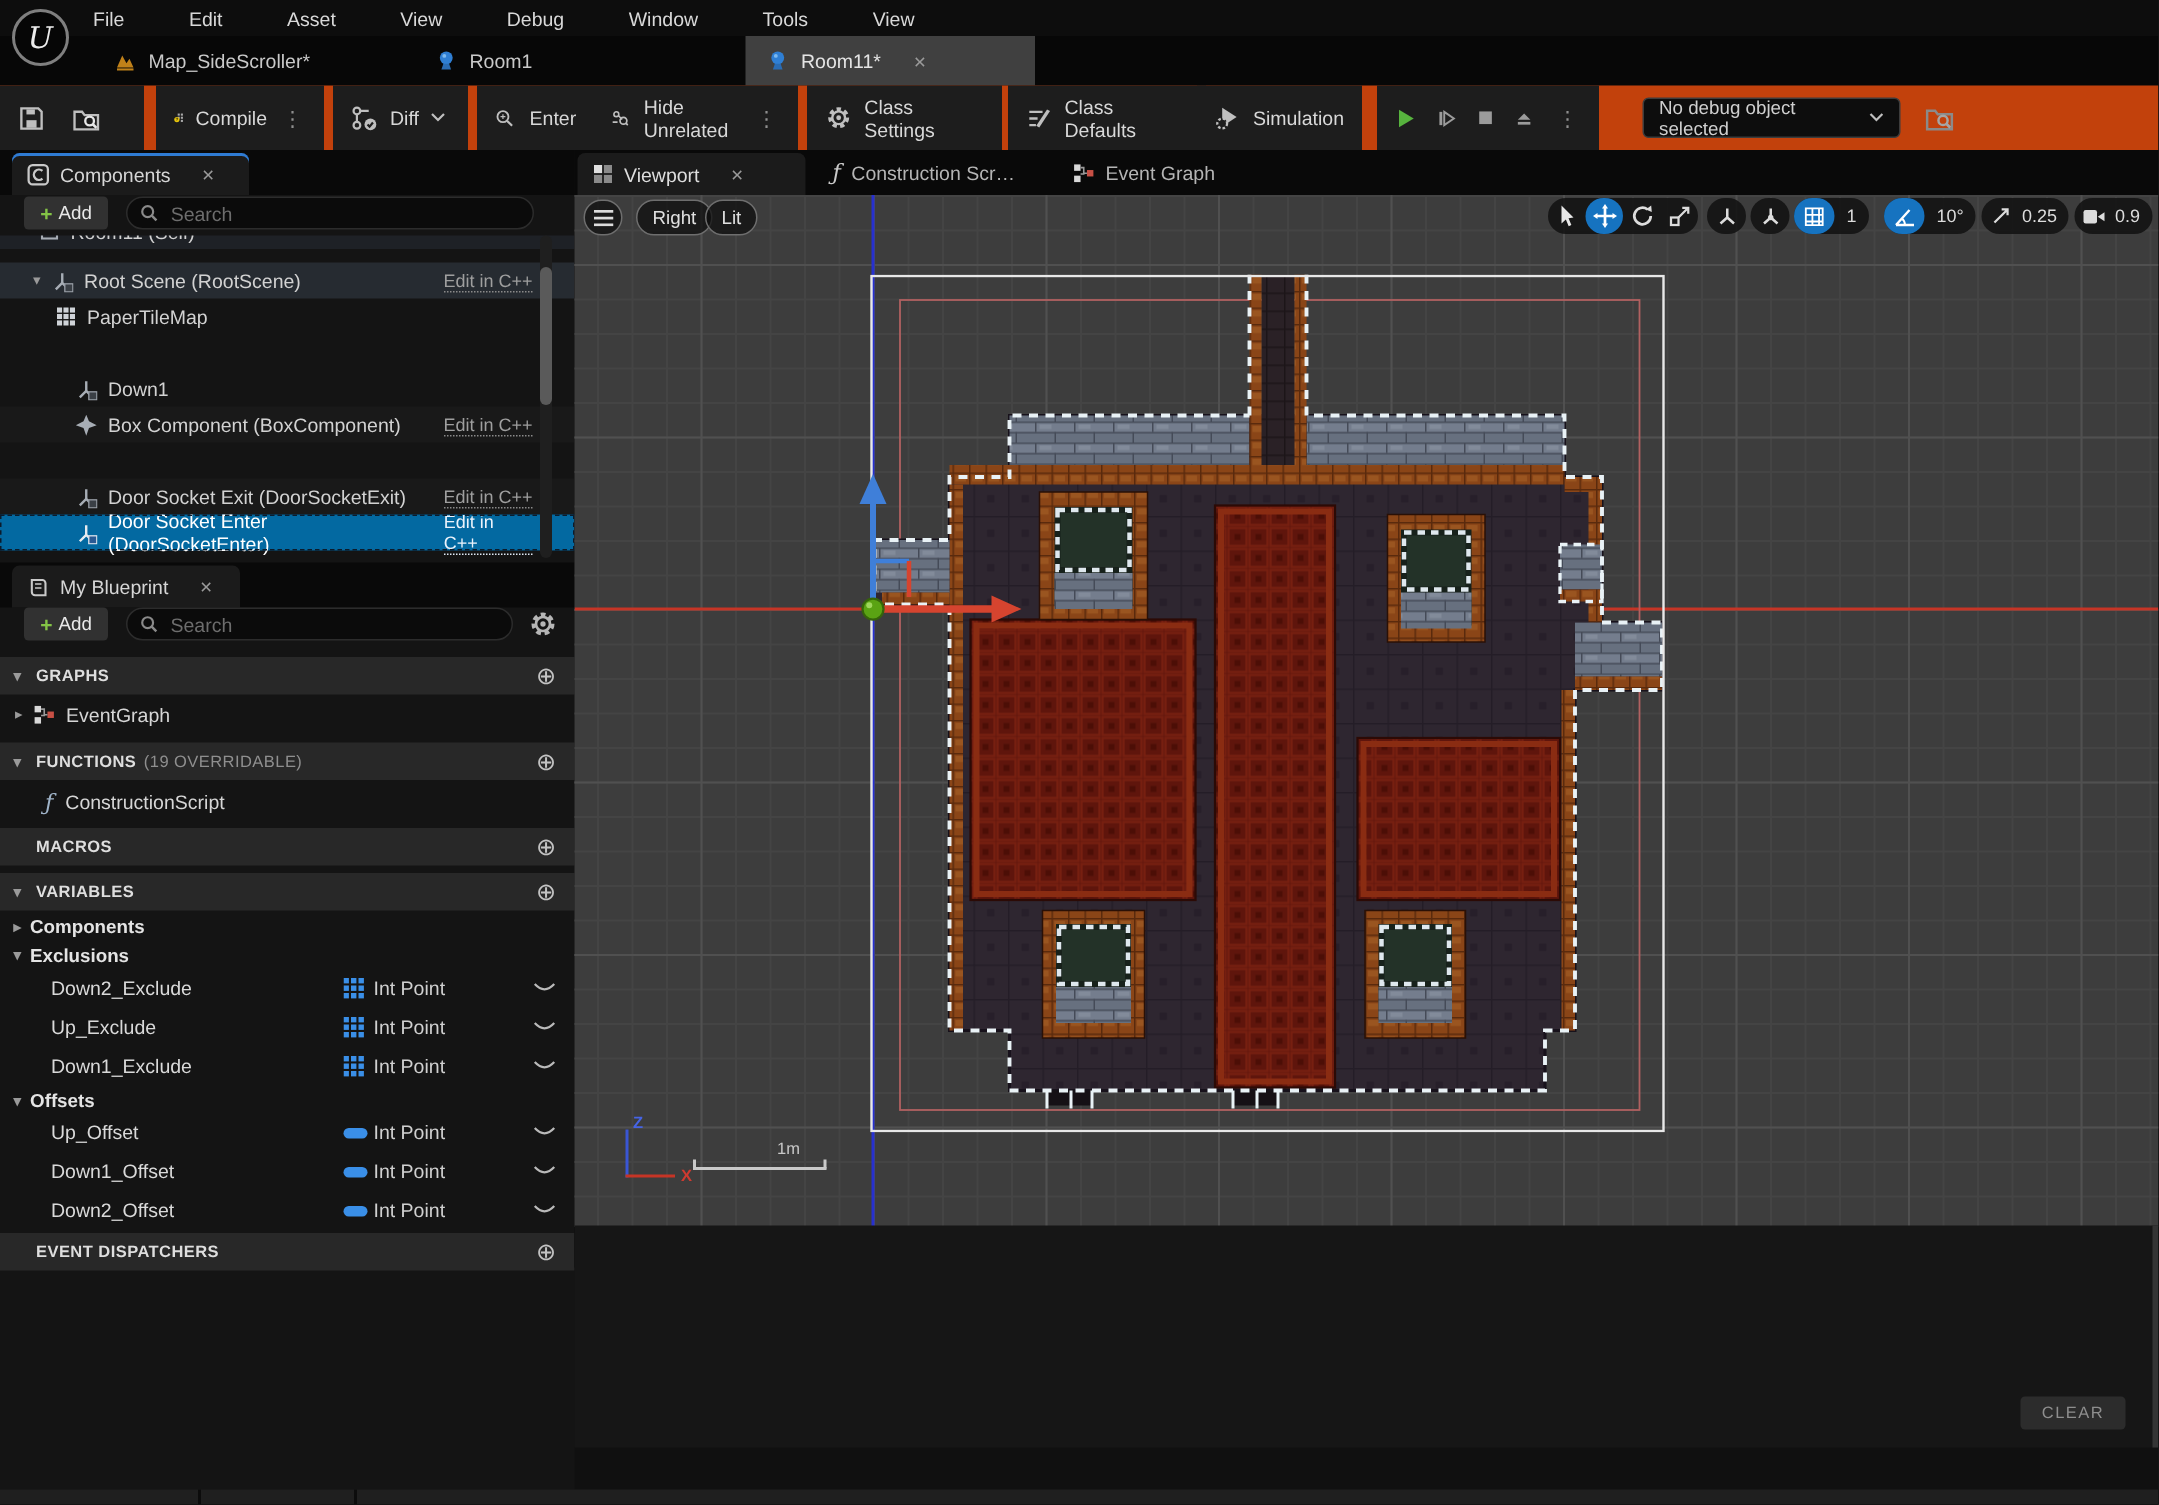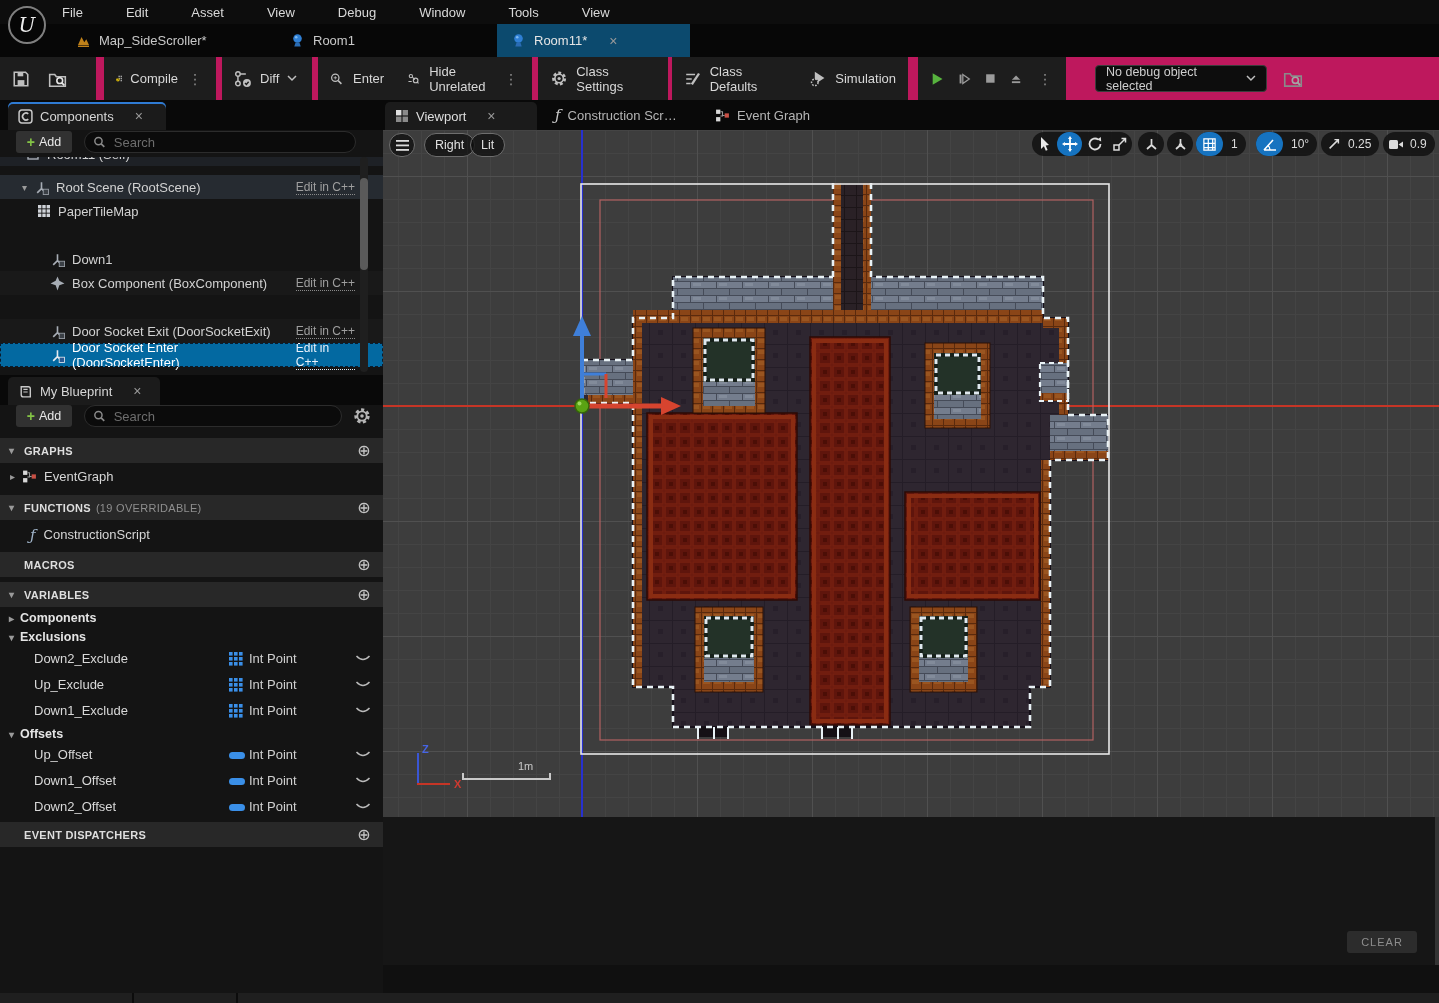--- a/index.html
+++ b/index.html
@@ -8,24 +8,24 @@
   .r{position:absolute}
   svg{display:block}
   input{outline:none}
   
   .menubar{left:0;top:0;width:1439px;height:24px;background:#0d0d0d;display:flex;align-items:center;gap:43px;padding-left:62px;box-sizing:border-box;font-size:13px;color:#d9d9d9}
   .menubar span{cursor:default}
   .uelogo{left:8px;top:6px;width:38px;height:38px;border-radius:50%;background:#060606;border:2px solid #7f7f7f;box-sizing:border-box;display:flex;align-items:center;justify-content:center;font-family:"DejaVu Serif",serif;font-style:italic;font-size:20px;color:#ececec;z-index:5}
   
   .atabs{left:0;top:24px;width:1439px;height:33px;background:#070707}
   .atab{position:absolute;top:0;height:33px;display:flex;align-items:center;gap:8px;padding:0 14px;font-size:13px;color:#c9c9c9;box-sizing:border-box}
-  .atab.active{background:#0c4a6e;color:#e4e4e4}
+  .atab.active{background:#404040;color:#e4e4e4}
   .xbtn{color:#9a9a9a;font-size:14px;margin-left:14px}
   
-  .toolbar{left:0;top:57px;width:1439px;height:43px;background:#be185d}
+  .toolbar{left:0;top:57px;width:1439px;height:43px;background:#c2410c}
   .tgrp{position:absolute;top:0;height:43px;background:#1d1d1d;display:flex;align-items:center;gap:8px;padding:0 12px;box-sizing:border-box;font-size:13px;color:#d8d8d8}
   .dots{color:#8f8f8f;font-size:14px;letter-spacing:0;padding:0 2px}
   .dbg{position:absolute;left:1095px;top:8px;width:172px;height:27px;background:#0d0d0d;border:1px solid #3c3c3c;border-radius:4px;display:flex;align-items:center;justify-content:space-between;padding:0 10px;box-sizing:border-box;font-size:12.5px;color:#cfcfcf}
   
   .leftcol{left:0;top:100px;width:383px;height:893px;background:#141414}
   .tabbar{position:absolute;background:#090909}
   .ptab{position:absolute;top:2px;height:28px;background:#1b1b1b;border-radius:5px 5px 0 0;display:flex;align-items:center;gap:7px;padding:0 10px;font-size:13px;color:#d6d6d6;box-sizing:border-box}
   .ptab.acc{box-shadow:inset 0 2px 0 #2f7bd3}
   .addbtn{position:absolute;width:56px;height:22px;background:#313131;border-radius:3px;display:flex;align-items:center;justify-content:center;gap:4px;font-size:12.5px;color:#e8e8e8}
   .addbtn b{color:#84c446;font-weight:bold;font-size:14px}

